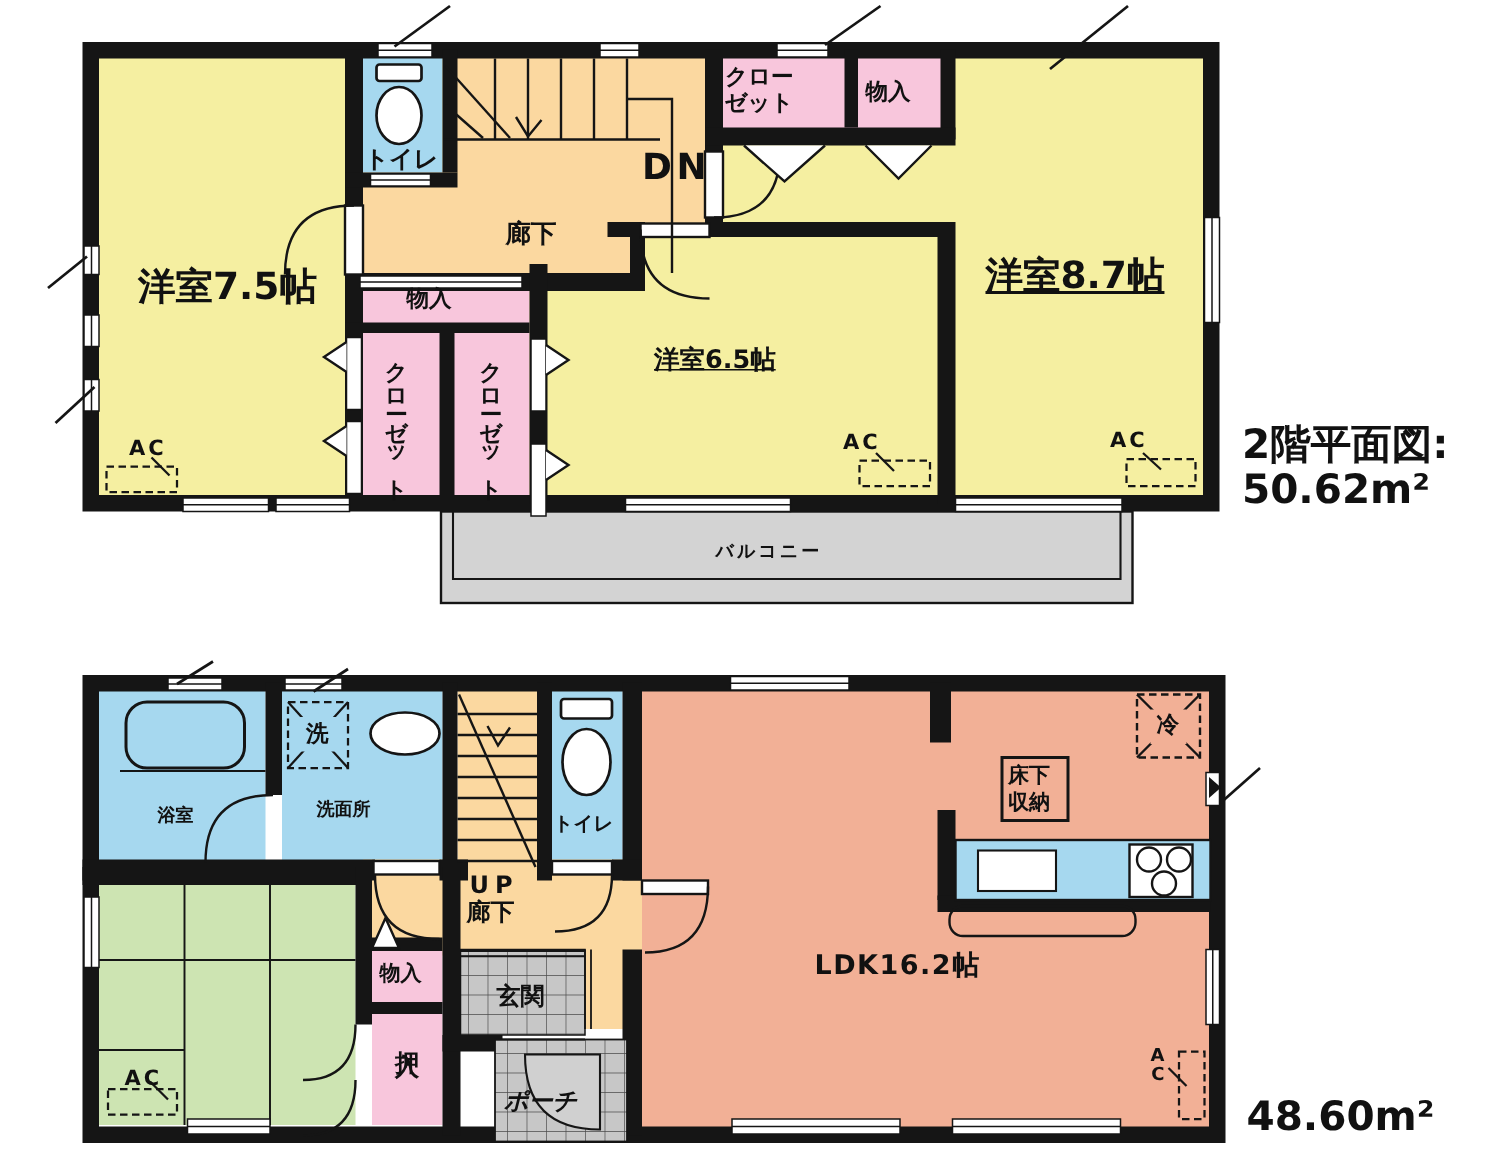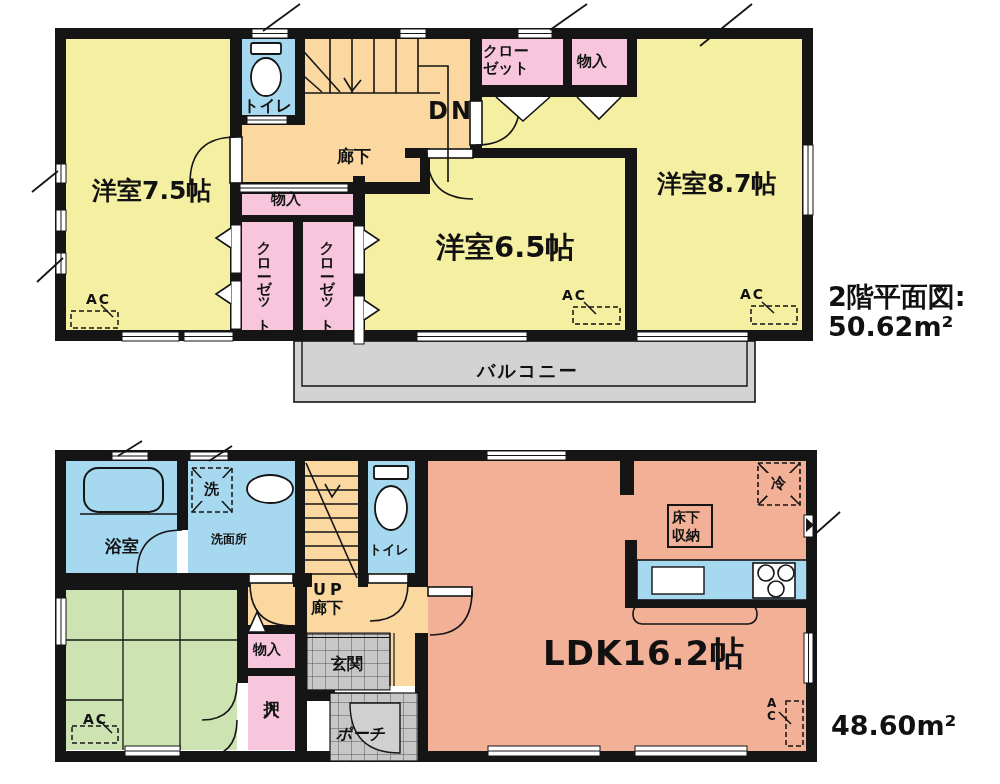--- a/index.html
+++ b/index.html
@@ -3,21 +3,21 @@
 <meta charset="utf-8">
 <style>
   html,body{margin:0;padding:0;background:#ffffff;}
   #stage{
     position:relative;width:1000px;height:784px;background:#ffffff;overflow:hidden;
     font-family:"DejaVu Sans","Liberation Sans",sans-serif;color:#111;
   }
   #plan-svg{position:absolute;left:0;top:0;}
   .lbl{position:absolute;font-weight:700;line-height:1.15;white-space:nowrap;color:#111;}
   .lbl.v{writing-mode:vertical-rl;text-orientation:upright;white-space:normal;letter-spacing:2px;}
-  .two{white-space:normal;text-align:left;}
+  .two{white-space:normal;text-align:right;}
   .title{font-size:27px;font-weight:700;letter-spacing:0px;}
 </style>
 </head>
 <body>
 
 <div id="stage">
 
 <svg id="plan-svg" width="1000" height="784" viewBox="0 0 1000 784">
   <defs>
     <pattern id="tile" width="13" height="13" patternUnits="userSpaceOnUse">
@@ -300,56 +300,56 @@
     <g stroke="#151515" stroke-width="1.8">
       <line x1="142" y1="441" x2="118" y2="456"></line>
       <line x1="232" y1="446" x2="209" y2="461"></line>
       <line x1="840" y1="512" x2="814" y2="535"></line>
       <path d="M806 518 L814 525 L806 532" fill="#151515" stroke="none"></path>
     </g>
   </g>
 </svg>
 
 <div class="lbl" style="left:92px;top:177px;font-size:25px;">洋室7.5帖</div>
-<div class="lbl" style="left:436px;top:231px;font-size:29px;">洋室6.5帖</div>
-<div class="lbl" style="left:657px;top:170px;font-size:25px;">洋室8.7帖</div>
+<div class="lbl" style="left:436px;top:231px;font-size:17px;text-decoration:underline;">洋室6.5帖</div>
+<div class="lbl" style="left:657px;top:170px;font-size:25px;text-decoration:underline;">洋室8.7帖</div>
 <div class="lbl" style="left:243px;top:97px;font-size:16px;">トイレ</div>
 <div class="lbl" style="left:337px;top:147px;font-size:17px;">廊下</div>
 <div class="lbl" style="left:428px;top:98px;font-size:24px;letter-spacing:3px;">DN</div>
 <div class="lbl two" style="left:483px;top:43px;font-size:15px;">
   <span>クロー</span><br>
   <span>ゼット</span>
 </div>
 <div class="lbl" style="left:577px;top:53px;font-size:15px;">物入</div>
 <div class="lbl" style="left:271px;top:191px;font-size:15px;">物入</div>
 <div class="lbl v" style="left:255px;top:230px;font-size:15px;height:100px;">クローゼット</div>
 <div class="lbl v" style="left:318px;top:230px;font-size:15px;height:100px;">クローゼット</div>
-<div class="lbl" style="left:477px;top:361px;font-size:18px;letter-spacing:2px;">バルコニー</div>
+<div class="lbl" style="left:477px;top:361px;font-size:12px;letter-spacing:2px;">バルコニー</div>
 <div class="lbl" style="left:86px;top:291px;font-size:14px;letter-spacing:2px;">AC</div>
 <div class="lbl" style="left:562px;top:287px;font-size:14px;letter-spacing:2px;">AC</div>
 <div class="lbl" style="left:740px;top:286px;font-size:14px;letter-spacing:2px;">AC</div>
 <div class="lbl title" style="left:828px;top:281px;">2階平面図:</div>
 <div class="lbl title" style="left:828px;top:311px;">50.62m²</div>
 
-<div class="lbl" style="left:105px;top:537px;font-size:17px;">浴室</div>
+<div class="lbl" style="left:105px;top:537px;font-size:12px;">浴室</div>
 <div class="lbl" style="left:204px;top:481px;font-size:15px;">洗</div>
 <div class="lbl" style="left:211px;top:533px;font-size:12px;">洗面所</div>
 <div class="lbl" style="left:369px;top:543px;font-size:13px;">トイレ</div>
 <div class="lbl" style="left:313px;top:581px;font-size:16px;letter-spacing:4px;text-align:right;">UP</div>
 <div class="lbl" style="left:311px;top:599px;font-size:16px;">廊下</div>
 <div class="lbl" style="left:253px;top:641px;font-size:14px;">物入</div>
 <div class="lbl v" style="left:262px;top:687px;font-size:16px;height:62px;">押入</div>
 <div class="lbl" style="left:331px;top:655px;font-size:16px;">玄関</div>
 <div class="lbl" style="left:336px;top:725px;font-size:16px;font-style:italic;">ポーチ</div>
-<div class="lbl" style="left:543px;top:634px;font-size:34px;letter-spacing:1px;">LDK16.2帖</div>
+<div class="lbl" style="left:543px;top:634px;font-size:18px;letter-spacing:1px;">LDK16.2帖</div>
 <div class="lbl two" style="left:672px;top:509px;font-size:14px;line-height:1.25;">
   <span>床下</span><br>
   <span>収納</span>
 </div>
 <div class="lbl" style="left:771px;top:475px;font-size:15px;">冷</div>
 <div class="lbl" style="left:83px;top:711px;font-size:14px;letter-spacing:2px;">AC</div>
 <div class="lbl two" style="left:767px;top:697px;font-size:12px;line-height:1.1;">
   <span>A</span><br>
   <span>C</span>
 </div>
-<div class="lbl title" style="left:831px;top:710px;">48.60m²</div>
+<div class="lbl title" style="left:831px;top:729px;">48.60m²</div>
 
 </div>
 
 </body></html>

